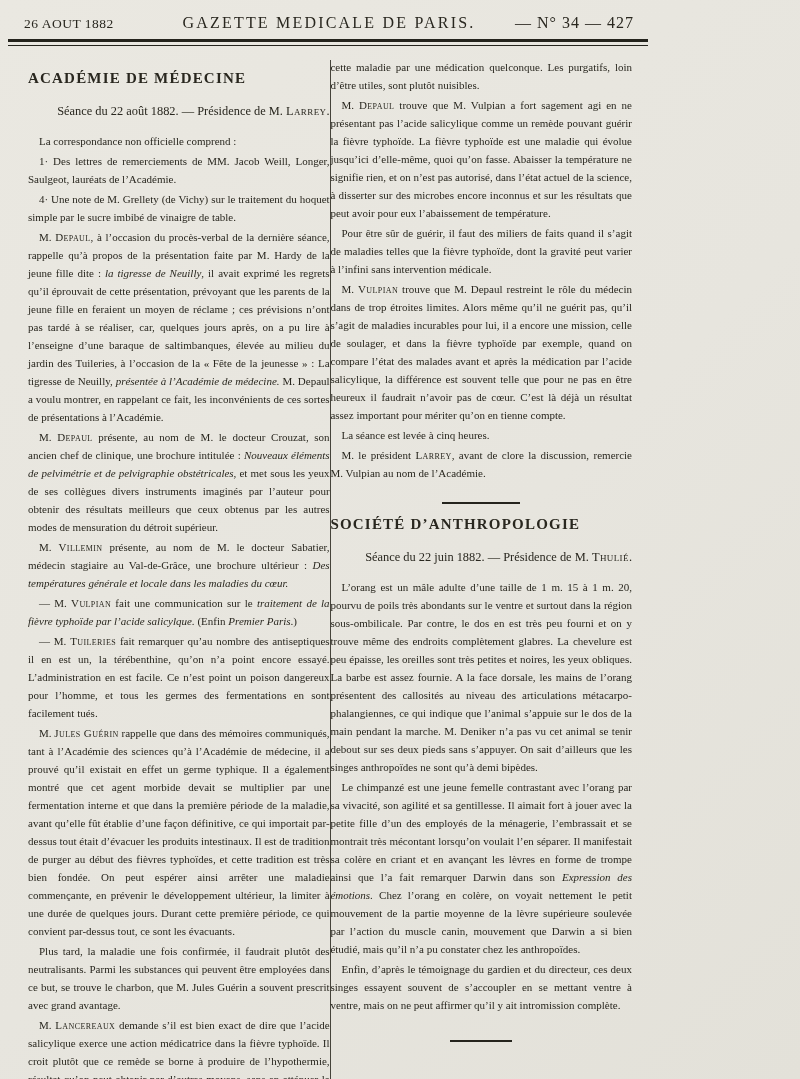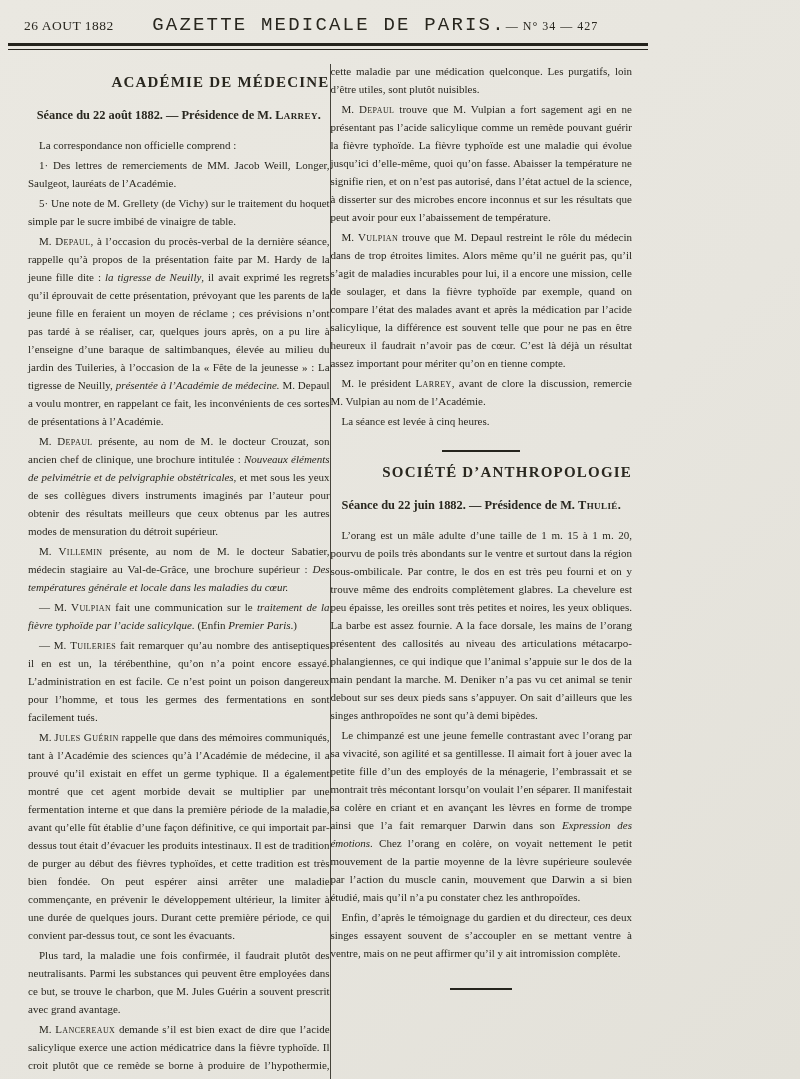--- a/index.html
+++ b/index.html
@@ -7,34 +7,34 @@
     width: 800px; height: 1079px;
     background: linear-gradient(135deg, #eae8e1 0%, #e7e5de 55%, #e3e1d9 100%);
     font-family: "Liberation Serif", "DejaVu Serif", serif;
     color: #29271f;
     overflow: hidden;
   }
   .page { box-sizing: border-box; width: 656px; height: 1079px; padding: 12px 8px 0; overflow: hidden; }
 
   .masthead { display: flex; align-items: baseline; padding: 2px 14px 0 16px; }
   .masthead .date  { flex: 1; font-size: 13.5px; letter-spacing: .5px; white-space: nowrap; }
-  .masthead .title { flex: 2; text-align: center; font-size: 19px; letter-spacing: 2.2px; white-space: nowrap; font-family: Liberation Mono, monospace; }
-  .masthead .issue { flex: 1; text-align: left; font-size: 12px; letter-spacing: 1px; white-space: nowrap; }
+  .masthead .title { flex: 2; text-align: center; font-size: 16px; letter-spacing: 2.2px; white-space: nowrap; }
+  .masthead .issue { flex: 1; text-align: right; font-size: 16px; letter-spacing: 1px; white-space: nowrap; }
 
   .rule-double { margin-top: 7px; height: 3px; border-top: 3px solid #25241d; border-bottom: 1.5px solid #25241d; }
 
   .columns { display: flex; justify-content: space-between; padding: 12px 16px 0 20px; }
   .col { width: 360px; }
   .col-divider { width: 1px; background: #45433a; margin-top: 2px; }
 
   h2.section-title {
-    text-align: right; font-size: 15px; font-weight: bold;
+    text-align: left; font-size: 15px; font-weight: bold;
     letter-spacing: 1.2px; margin: 12px 0 0; white-space: nowrap;
   }
-  p.session { text-align: center; font-size: 12.4px; margin: 17px 0 13px; white-space: nowrap; font-weight: bold; }
+  p.session { text-align: right; font-size: 12.4px; margin: 17px 0 13px; white-space: nowrap; }
 
   p.para { font-size: 11px; line-height: 18px; text-align: justify; margin: 0 0 2px; }
   p.para.indent { text-indent: 11px; }
   .it { font-style: italic; }
   .sc { font-variant: small-caps; letter-spacing: .4px; }
 
   .end-rule { width: 78px; border-top: 2.5px solid #25241d; margin: 20px auto 6px; }
   .end-rule.last { width: 62px; margin-top: 26px; }
 </style>
 </head>
@@ -51,42 +51,43 @@
   <div class="rule-double"></div>
 
   <div class="columns">
 
     <section class="col">
       <h2 class="section-title">ACADÉMIE DE MÉDECINE</h2>
       <p class="session"><span>Séance du 22 août 1882. — Présidence de M. </span><span class="sc">Larrey</span><span>.</span></p>
       <div>
           <p class="para indent"><span>La correspondance non officielle comprend :</span></p>
           <p class="para indent"><span>1· Des lettres de remerciements de MM. Jacob Weill, Longer, Saulgeot, lauréats de l’Académie.</span></p>
-          <p class="para indent"><span>5· Une note de M. Grellety (de Vichy) sur le traitement du hoquet simple par le sucre imbibé de vinaigre de table.</span></p>
+          <p class="para indent"><span>4· Une note de M. Grellety (de Vichy) sur le traitement du hoquet simple par le sucre imbibé de vinaigre de table.</span></p>
           <p class="para indent"><span>M. </span><span class="sc">Depaul</span><span>, à l’occasion du procès-verbal de la dernière séance, rappelle qu’à propos de la présentation faite par M. Hardy de la jeune fille dite : </span><span class="it">la tigresse de Neuilly</span><span>, il avait exprimé les regrets qu’il éprouvait de cette présentation, prévoyant que les parents de la jeune fille en feraient un moyen de réclame ; ces prévisions n’ont pas tardé à se réaliser, car, quelques jours après, on a pu lire à l’enseigne d’une baraque de saltimbanques, élevée au milieu du jardin des Tuileries, à l’occasion de la « Fête de la jeunesse » : La tigresse de Neuilly, </span><span class="it">présentée à l’Académie de médecine.</span><span> M. Depaul a voulu montrer, en rappelant ce fait, les inconvénients de ces sortes de présentations à l’Académie.</span></p>
           <p class="para indent"><span>M. </span><span class="sc">Depaul</span><span> présente, au nom de M. le docteur Crouzat, son ancien chef de clinique, une brochure intitulée : </span><span class="it">Nouveaux éléments de pelvimétrie et de pelvigraphie obstétricales</span><span>, et met sous les yeux de ses collègues divers instruments imaginés par l’auteur pour obtenir des résultats meilleurs que ceux obtenus par les autres modes de mensuration du détroit supérieur.</span></p>
-          <p class="para indent"><span>M. </span><span class="sc">Villemin</span><span> présente, au nom de M. le docteur Sabatier, médecin stagiaire au Val-de-Grâce, une brochure supérieur : </span><span class="it">Des températures générale et locale dans les maladies du cœur.</span></p>
+          <p class="para indent"><span>M. </span><span class="sc">Villemin</span><span> présente, au nom de M. le docteur Sabatier, médecin stagiaire au Val-de-Grâce, une brochure ultérieur : </span><span class="it">Des températures générale et locale dans les maladies du cœur.</span></p>
           <p class="para indent"><span>— M. </span><span class="sc">Vulpian</span><span> fait une communication sur le </span><span class="it">traitement de la fièvre typhoïde par l’acide salicylque.</span><span> (Enfin </span><span class="it">Premier Paris</span><span>.)</span></p>
           <p class="para indent"><span>— M. </span><span class="sc">Tuileries</span><span> fait remarquer qu’au nombre des antiseptiques il en est un, la térébenthine, qu’on n’a point encore essayé. L’administration en est facile. Ce n’est point un poison dangereux pour l’homme, et tous les germes des fermentations en sont facilement tués.</span></p>
           <p class="para indent"><span>M. </span><span class="sc">Jules Guérin</span><span> rappelle que dans des mémoires communiqués, tant à l’Académie des sciences qu’à l’Académie de médecine, il a prouvé qu’il existait en effet un germe typhique. Il a également montré que cet agent morbide devait se multiplier par une fermentation interne et que dans la première période de la maladie, avant qu’elle fût établie d’une façon définitive, ce qui importait par-dessus tout était d’évacuer les produits intestinaux. Il est de tradition de purger au début des fièvres typhoïdes, et cette tradition est très bien fondée. On peut espérer ainsi arrêter une maladie commençante, en prévenir le développement ultérieur, la limiter à une durée de quelques jours. Durant cette première période, ce qui convient par-dessus tout, ce sont les évacuants.</span></p>
           <p class="para indent"><span>Plus tard, la maladie une fois confirmée, il faudrait plutôt des neutralisants. Parmi les substances qui peuvent être employées dans ce but, se trouve le charbon, que M. Jules Guérin a souvent prescrit avec grand avantage.</span></p>
           <p class="para indent"><span>M. </span><span class="sc">Lancereaux</span><span> demande s’il est bien exact de dire que l’acide salicylique exerce une action médicatrice dans la fièvre typhoïde. Il croit plutôt que ce remède se borne à produire de l’hypothermie, résultat qu’on peut obtenir par d’autres moyens, sans en atténuer la gravité.</span></p>
           <p class="para indent"><span>M. </span><span class="sc">Vulpian</span><span> ne comprendrait pas une hypothermie obtenue directement par un médicament interne qui n’agirait pas sur les éléments anatomiques. L’état général s’améliore en même temps que la température s’abaisse.</span></p>
         </div>
     </section>
 
     <div class="col-divider"></div>
 
     <section class="col">
       <div>
           <p class="para"><span>cette maladie par une médication quelconque. Les purgatifs, loin d’être utiles, sont plutôt nuisibles.</span></p>
           <p class="para indent"><span>M. </span><span class="sc">Depaul</span><span> trouve que M. Vulpian a fort sagement agi en ne présentant pas l’acide salicylique comme un remède pouvant guérir la fièvre typhoïde. La fièvre typhoïde est une maladie qui évolue jusqu’ici d’elle-même, quoi qu’on fasse. Abaisser la température ne signifie rien, et on n’est pas autorisé, dans l’état actuel de la science, à disserter sur des microbes encore inconnus et sur les résultats que peut avoir pour eux l’abaissement de température.</span></p>
+          <p class="para indent"><span>Pour être sûr de guérir, il faut des miliers de faits quand il s’agit de maladies telles que la fièvre typhoïde, dont la gravité peut varier à l’infini sans intervention médicale.</span></p>
           <p class="para indent"><span>M. </span><span class="sc">Vulpian</span><span> trouve que M. Depaul restreint le rôle du médecin dans de trop étroites limites. Alors même qu’il ne guérit pas, qu’il s’agit de maladies incurables pour lui, il a encore une mission, celle de soulager, et dans la fièvre typhoïde par exemple, quand on compare l’état des malades avant et après la médication par l’acide salicylique, la différence est souvent telle que pour ne pas en être heureux il faudrait n’avoir pas de cœur. C’est là déjà un résultat assez important pour mériter qu’on en tienne compte.</span></p>
+          <p class="para indent"><span>La séance est levée à cinq heures.</span></p>
           <p class="para indent"><span>M. le président </span><span class="sc">Larrey</span><span>, avant de clore la discussion, remercie M. Vulpian au nom de l’Académie.</span></p>
-          <p class="para indent"><span>La séance est levée à cinq heures.</span></p>
         </div>
       <div class="end-rule"></div>
       <h2 class="section-title">SOCIÉTÉ D’ANTHROPOLOGIE</h2>
       <p class="session"><span>Séance du 22 juin 1882. — Présidence de M. </span><span class="sc">Thulié</span><span>.</span></p>
       <div>
           <p class="para indent"><span>L’orang est un mâle adulte d’une taille de 1 m. 15 à 1 m. 20, pourvu de poils très abondants sur le ventre et surtout dans la région sous-ombilicale. Par contre, le dos en est très peu fourni et on y trouve même des endroits complètement glabres. La chevelure est peu épaisse, les oreilles sont très petites et noires, les yeux obliques. La barbe est assez fournie. A la face dorsale, les mains de l’orang présentent des callosités au niveau des articulations métacarpo-phalangiennes, ce qui indique que l’animal s’appuie sur le dos de la main pendant la marche. M. Deniker n’a pas vu cet animal se tenir debout sur ses deux pieds sans s’appuyer. On sait d’ailleurs que les singes anthropoïdes ne sont qu’à demi bipèdes.</span></p>
           <p class="para indent"><span>Le chimpanzé est une jeune femelle contrastant avec l’orang par sa vivacité, son agilité et sa gentillesse. Il aimait fort à jouer avec la petite fille d’un des employés de la ménagerie, l’embrassait et se montrait très mécontant lorsqu’on voulait l’en séparer. Il manifestait sa colère en criant et en avançant les lèvres en forme de trompe ainsi que l’a fait remarquer Darwin dans son </span><span class="it">Expression des émotions.</span><span> Chez l’orang en colère, on voyait nettement le petit mouvement de la partie moyenne de la lèvre supérieure soulevée par l’action du muscle canin, mouvement que Darwin a si bien étudié, mais qu’il n’a pu constater chez les anthropoïdes.</span></p>
           <p class="para indent"><span>Enfin, d’après le témoignage du gardien et du directeur, ces deux singes essayent souvent de s’accoupler en se mettant ventre à ventre, mais on ne peut affirmer qu’il y ait intromission complète.</span></p>
         </div>
       <div class="end-rule last"></div>

